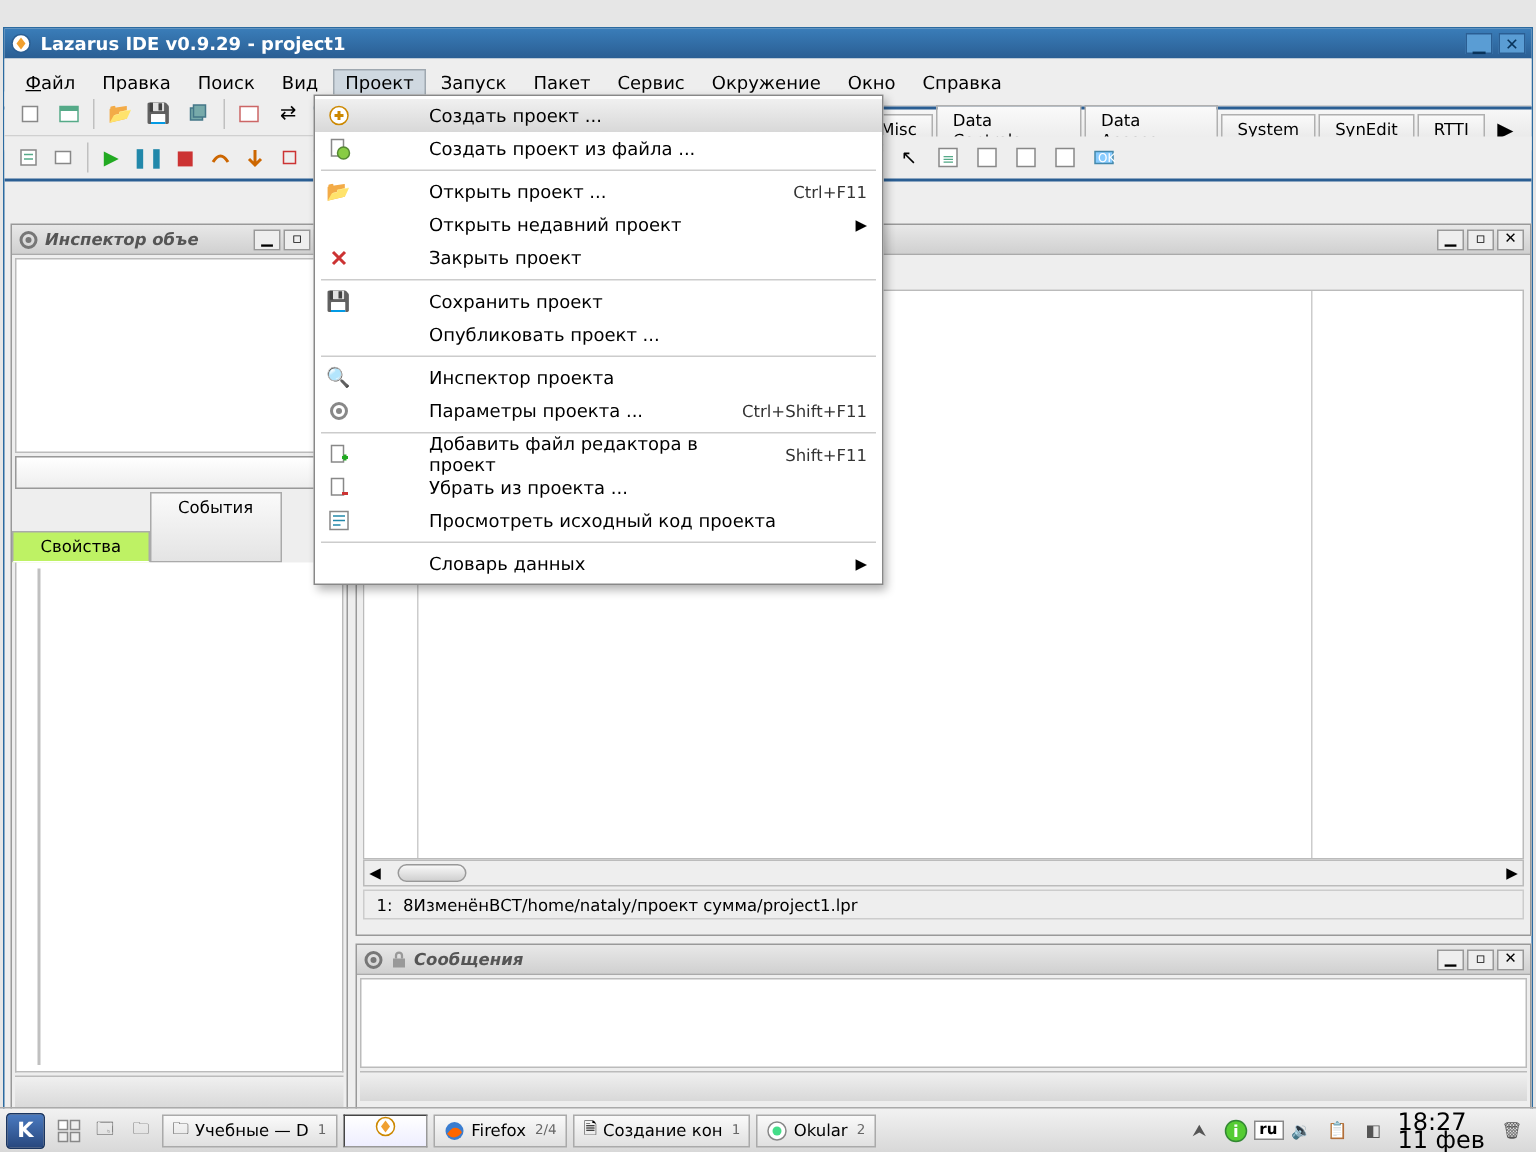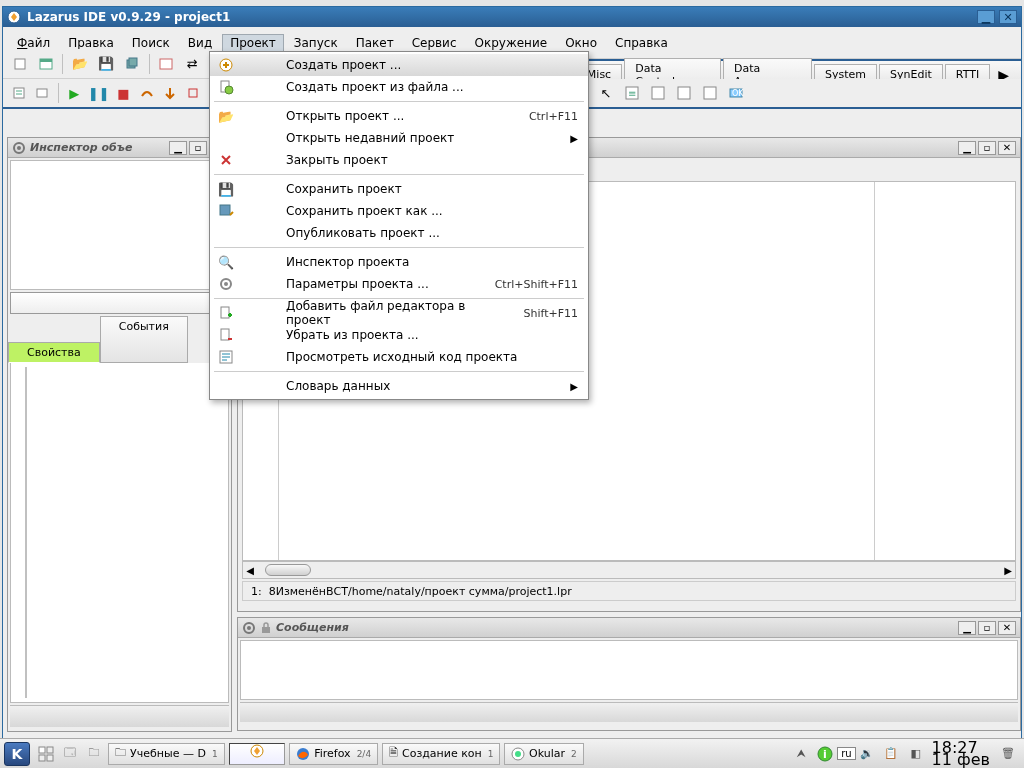--- a/index.html
+++ b/index.html
@@ -1,20 +1,20 @@
 <!DOCTYPE html>
 <html><head>
 <meta charset="utf-8">
 <style>
   * { box-sizing: border-box; margin: 0; padding: 0; font-family: "DejaVu Sans", "Liberation Sans", Arial, sans-serif; }
   html, body { width: 1024px; height: 768px; overflow: hidden; background: #e6e6e6; }
   .desktop { position: relative; width: 1024px; height: 768px; background: #e6e6e6; }
 
   
-  .main-window { position: absolute; left: 2px; top: 6px; width: 1020px; height: 734px; border: 1px solid #2b6aa0; background: #eeeeee; }
+  .main-window { position: absolute; left: 2px; top: 18px; width: 1020px; height: 734px; border: 1px solid #2b6aa0; background: #eeeeee; }
   .titlebar { height: 20px; background: linear-gradient(#3a7db9, #2a5e93); color: #fff; display: flex; align-items: center; font-size: 12px; padding: 0 4px; }
   .titlebar .tb-icon { width: 14px; height: 14px; margin-right: 6px; }
   .titlebar .tb-title { font-weight: bold; flex: 1; }
   .tb-btn { width: 18px; height: 14px; margin-left: 4px; background: #5a9dd4; border: 1px solid #2a5e93; color: #08335a; display: flex; align-items: center; justify-content: center; font-size: 11px; }
 
   .menubar { height: 32px; background: #eeeeee; display: flex; align-items: center; padding: 0 6px; font-size: 12px; gap: 2px; border-bottom: 1px solid #d0d0d0; }
   .menubar .mi { padding: 2px 8px; cursor: default; }
   .menubar .mi.active { background: #cfd8e0; border: 1px solid #9fa8b0; padding: 1px 7px; }
   .menubar .mi u { text-decoration: underline; }
 
@@ -75,21 +75,21 @@
 
   
   .taskbar { position: absolute; left: 0; bottom: 0; width: 1024px; height: 30px; background: linear-gradient(#f2f2f2, #d8d8d8); border-top: 1px solid #aaa; display: flex; align-items: center; font-size: 11px; padding: 0 4px; }
   .taskbar .kbtn { width: 26px; height: 24px; background: linear-gradient(#4a7ac0, #28487e); border: 1px solid #1a3560; color: #fff; font-weight: bold; display:flex; align-items:center; justify-content:center; font-size: 14px; border-radius: 3px; margin-right: 4px; }
   .taskbar .tray-ico { width: 20px; height: 20px; margin: 0 2px; display:flex; align-items:center; justify-content:center; color:#555; }
   .taskbar .task { height: 22px; border: 1px solid #aaa; background: linear-gradient(#fafafa, #e0e0e0); padding: 0 6px; display:flex; align-items:center; gap:4px; margin: 0 2px; max-width: 118px; overflow: hidden; white-space: nowrap; }
   .taskbar .task.active { background: linear-gradient(#fff, #eef); border: 1px inset #999; flex-direction: column; }
   .taskbar .task .badge { font-size: 9px; color: #666; margin-left: 2px; }
   .taskbar .spacer { flex: 1; }
   .taskbar .clock { font-size: 16px; line-height: 12px; margin: 0 6px 0 4px; }
-  .taskbar .lang { border: 1px solid #888; background: #fff; padding: 0 3px; font-size: 10px; }
+  .taskbar .lang { border: 1px solid #888; background: #fff; padding: 0 3px; font-size: 10px; font-weight: bold; }
 
   svg { display: block; }
 </style>
 </head>
 <body>
 
 <div class="desktop">
 
   <div class="main-window">
 
@@ -349,29 +349,20 @@
             </svg>
           </span>
         <span class="lbl">Закрыть проект</span>
       </div>
       <hr>
       <div class="dmi">
         <span class="icon-slot">💾</span>
         <span class="lbl">Сохранить проект</span>
       </div>
       <div class="dmi">
-        <span class="icon-slot">
-            <svg width="16" height="16">
-              <rect x="2" y="2" width="10" height="10" fill="#69b" stroke="#478"></rect>
-              <path d="M12 12l3-3" stroke="#c80" stroke-width="2"></path>
-            </svg>
-          </span>
-        <span class="lbl">Сохранить проект как ...</span>
-      </div>
-      <div class="dmi">
         <span class="icon-slot"></span>
         <span class="lbl">Опубликовать проект ...</span>
       </div>
       <hr>
       <div class="dmi">
         <span class="icon-slot">🔍</span>
         <span class="lbl">Инспектор проекта</span>
       </div>
       <div class="dmi">
         <span class="icon-slot">

